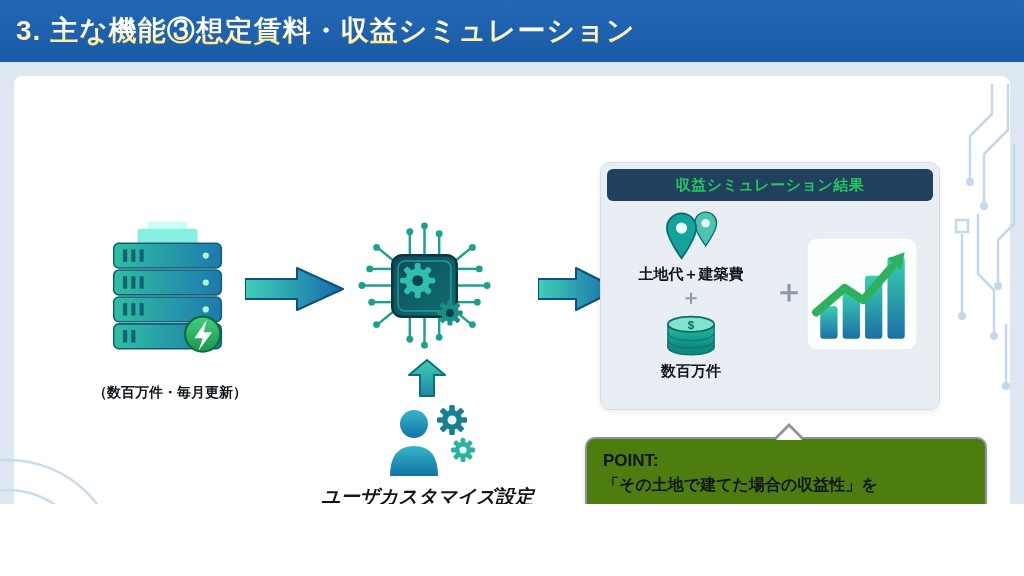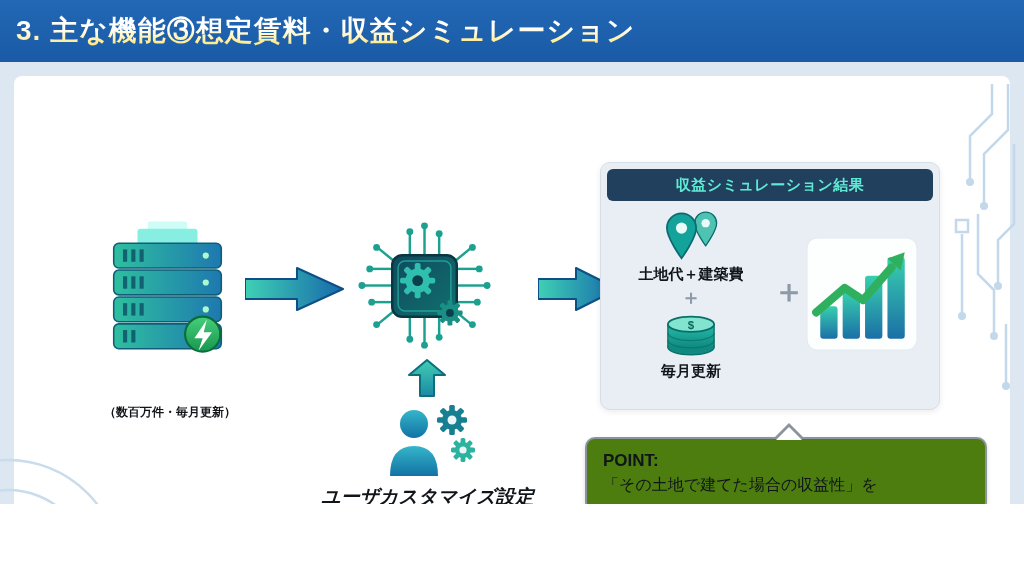--- a/index.html
+++ b/index.html
@@ -22,50 +22,50 @@
     background:#ffffff; border-radius:8px; z-index:1; }
 
   .decor { position:absolute; z-index:2; }
   .decor-right { right:4px; top:84px; }
   .decor-bl { left:0px; top:440px; }
 
   .abs { position:absolute; z-index:3; }
 
   .lbl { font-weight:800; color:#10151a; text-align:center; }
   .db-label   { left:50px;  top:362px; width:240px; font-size:17px; }
-  .db-sub     { left:50px;  top:404px; width:240px; font-size:12px; }
+  .db-sub     { left:50px;  top:384px; width:240px; font-size:14px; }
   .engine-lbl { left:305px; top:197px; width:240px; font-size:16px; }
   .user-lbl   { left:305px; top:484px; width:245px; font-size:19px;font-style:italic; }
 
   
   .result-panel { left:600px; top:162px; width:340px; height:248px; background:#e9eef4;
     border:1px solid #d6dfe8; border-radius:10px; box-shadow:0 2px 6px rgba(0,0,0,.08); }
   .result-header { margin:6px; height:32px; background:#21405e; border-radius:6px;
     display:flex; align-items:center; justify-content:center;
-    color:#5eead4; font-weight:800; font-size:15px; letter-spacing:.5px; }
+    color:#22c55e; font-weight:800; font-size:15px; letter-spacing:.5px; }
   .cost-group { position:absolute; left:10px; top:46px; width:160px;
     display:flex; flex-direction:column; align-items:center; }
   .mini-lbl { font-size:15px; font-weight:800; color:#10151a; margin-top:4px; }
   .plus-sm { font-size:20px; font-weight:800; color:#8d99a6; line-height:1.1; margin:2px 0; }
   .plus-lg { position:absolute; left:170px; top:112px; width:36px; text-align:center;
     font-size:32px; font-weight:800; color:#8d99a6; line-height:1; }
   .chart-wrap { position:absolute; left:205px; top:74px; }
 
   
   .point-box { left:585px; top:437px; width:402px; background:#4d7c0f;
     border:2px solid #8b949c; border-radius:10px; padding:12px 16px;
     box-shadow:0 2px 5px rgba(0,0,0,.14); }
   .point-box::before { content:""; position:absolute; top:-16px; left:186px; width:0; height:0;
     border-left:16px solid transparent; border-right:16px solid transparent;
     border-bottom:16px solid #8b949c; }
   .point-box::after { content:""; position:absolute; top:-12px; left:189px; width:0; height:0;
     border-left:13px solid transparent; border-right:13px solid transparent;
     border-bottom:13px solid #ffffff; }
   .point-heading { font-size:17px; font-weight:800; color:#10151a; margin-bottom:2px; }
-  .point-line { font-size:16px; font-weight:400; color:#10151a; line-height:1.55; }
+  .point-line { font-size:16px; font-weight:700; color:#10151a; line-height:1.55; }
 </style>
 </head>
 <body>
 
 <div class="slide">
 
   <div class="header">
     <div class="title">3. 主な機能③想定賃料・収益シミュレーション</div>
   </div>
 
@@ -303,21 +303,21 @@
               <stop offset="1" stop-color="#0f8a80"></stop>
             </linearGradient>
           </defs>
         <ellipse cx="37" cy="42" rx="26" ry="8.5" fill="#0f8a80" stroke="#0a6f68" stroke-width="1.5"></ellipse>
         <rect x="11" y="16" width="52" height="26" fill="url(#coinG)"></rect>
         <path d="M11 26 A26 8.5 0 0 0 63 26 M11 34 A26 8.5 0 0 0 63 34" stroke="#0a6f68" stroke-width="1.5" fill="none" opacity="0.7"></path>
         <path d="M11 16 V42 M63 16 V42" stroke="#0a6f68" stroke-width="1.5"></path>
         <ellipse cx="37" cy="16" rx="26" ry="8.5" fill="#82e3cf" stroke="#0a6f68" stroke-width="2"></ellipse>
         <text x="37" y="21" text-anchor="middle" font-size="13" font-weight="bold" fill="#0b6a5f">$</text>
       </svg>
-      <div class="mini-lbl">毎月更新</div>
+      <div class="mini-lbl">数百万件</div>
     </div>
 
     <div class="plus-lg">＋</div>
 
     <div class="chart-wrap">
       <svg width="112" height="114" viewBox="0 0 110 112">
         <defs>
             <linearGradient id="barG" x1="0" y1="0" x2="0" y2="1">
           <stop offset="0" stop-color="#38cfae"></stop>
               <stop offset="1" stop-color="#1b6fa6"></stop>

